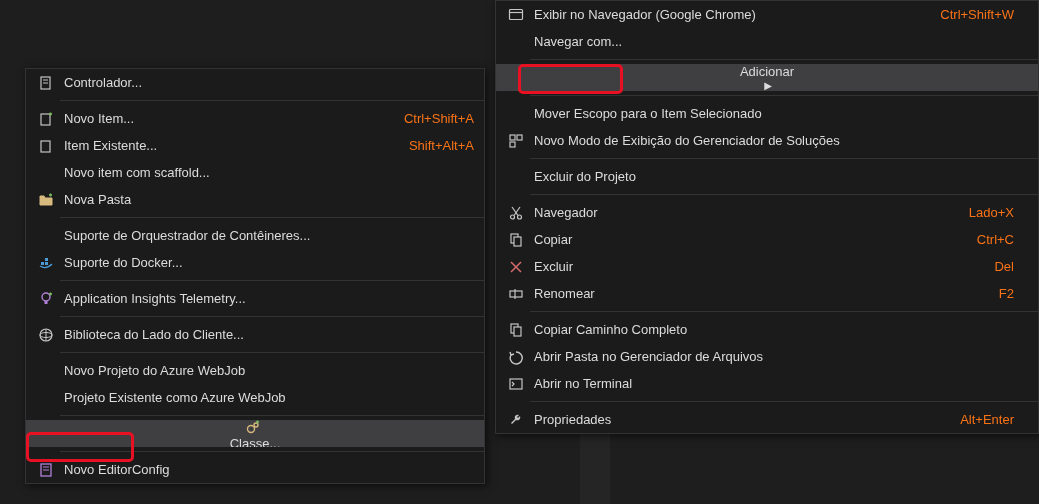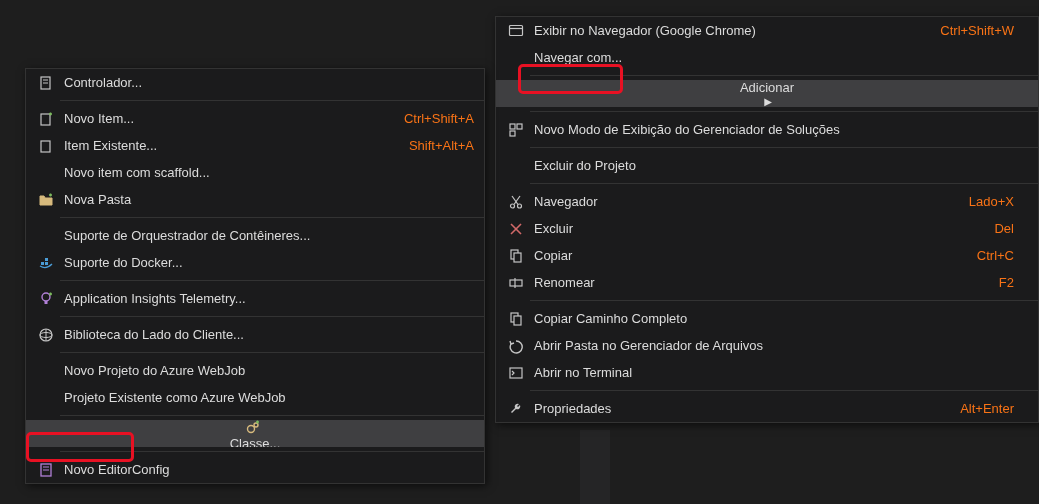--- a/index.html
+++ b/index.html
@@ -21,21 +21,20 @@
     }
     .menu-left {
       left: 25px;
       top: 68px;
       width: 460px;
     }
     .menu-right {
       left: 495px;
       top: 0px;
       width: 544px;
-      margin-top: 16px;
     }
     .menu-item {
       display: flex;
       align-items: center;
       height: 27px;
       padding: 0 10px 0 6px;
       cursor: default;
       position: relative;
     }
     .menu-item.highlighted {
@@ -127,20 +126,25 @@
   <div class="separator"></div>
 
   <div class="menu-item highlighted">
     <span class="icon-col"></span>
     <span class="label-col">Adicionar</span>
     <span class="arrow-col">▶</span>
   </div>
 
   <div class="separator"></div>
 
+  <div class="menu-item">
+    <span class="icon-col"></span>
+    <span class="label-col">Mover Escopo para o Item Selecionado</span>
+    <span class="arrow-col"></span>
+  </div>
 
   <div class="menu-item">
     <span class="icon-col">
       <svg width="16" height="16" viewBox="0 0 16 16">
           <rect x="2" y="2" width="5" height="5" fill="none" stroke="#c5c5c5" stroke-width="1.2"></rect>
           <rect x="9" y="2" width="5" height="5" fill="none" stroke="#c5c5c5" stroke-width="1.2"></rect>
           <rect x="2" y="9" width="5" height="5" fill="none" stroke="#c5c5c5" stroke-width="1.2"></rect>
         </svg>
     </span>
     <span class="label-col">Novo Modo de Exibição do Gerenciador de Soluções</span>
@@ -167,38 +171,38 @@
         </svg>
     </span>
     <span class="label-col">Navegador</span>
     <span class="shortcut-col">Lado+X</span>
     <span class="arrow-col"></span>
   </div>
 
   <div class="menu-item">
     <span class="icon-col">
       <svg width="16" height="16" viewBox="0 0 16 16">
+          <rect x="3" y="2" width="7" height="9" fill="none" stroke="#c5c5c5" stroke-width="1.2"></rect>
+          <rect x="6" y="5" width="7" height="9" fill="#1b1b1c" stroke="#c5c5c5" stroke-width="1.2"></rect>
+        </svg>
+    </span>
+    <span class="label-col">Copiar</span>
+    <span class="shortcut-col">Ctrl+C</span>
+    <span class="arrow-col"></span>
+  </div>
+
+  <div class="menu-item">
+    <span class="icon-col">
+      <svg width="16" height="16" viewBox="0 0 16 16">
           <line x1="3" y1="3" x2="13" y2="13" stroke="#d16969" stroke-width="1.6"></line>
           <line x1="13" y1="3" x2="3" y2="13" stroke="#d16969" stroke-width="1.6"></line>
         </svg>
     </span>
     <span class="label-col">Excluir</span>
     <span class="shortcut-col">Del</span>
-    <span class="arrow-col"></span>
-  </div>
-
-  <div class="menu-item">
-    <span class="icon-col">
-      <svg width="16" height="16" viewBox="0 0 16 16">
-          <rect x="3" y="2" width="7" height="9" fill="none" stroke="#c5c5c5" stroke-width="1.2"></rect>
-          <rect x="6" y="5" width="7" height="9" fill="#1b1b1c" stroke="#c5c5c5" stroke-width="1.2"></rect>
-        </svg>
-    </span>
-    <span class="label-col">Copiar</span>
-    <span class="shortcut-col">Ctrl+C</span>
     <span class="arrow-col"></span>
   </div>
 
   <div class="menu-item">
     <span class="icon-col">
       <svg width="16" height="16" viewBox="0 0 16 16">
           <rect x="2" y="5" width="12" height="6" fill="none" stroke="#c5c5c5" stroke-width="1.2"></rect>
           <line x1="7" y1="3" x2="7" y2="13" stroke="#c5c5c5" stroke-width="1.2"></line>
         </svg>
     </span>

